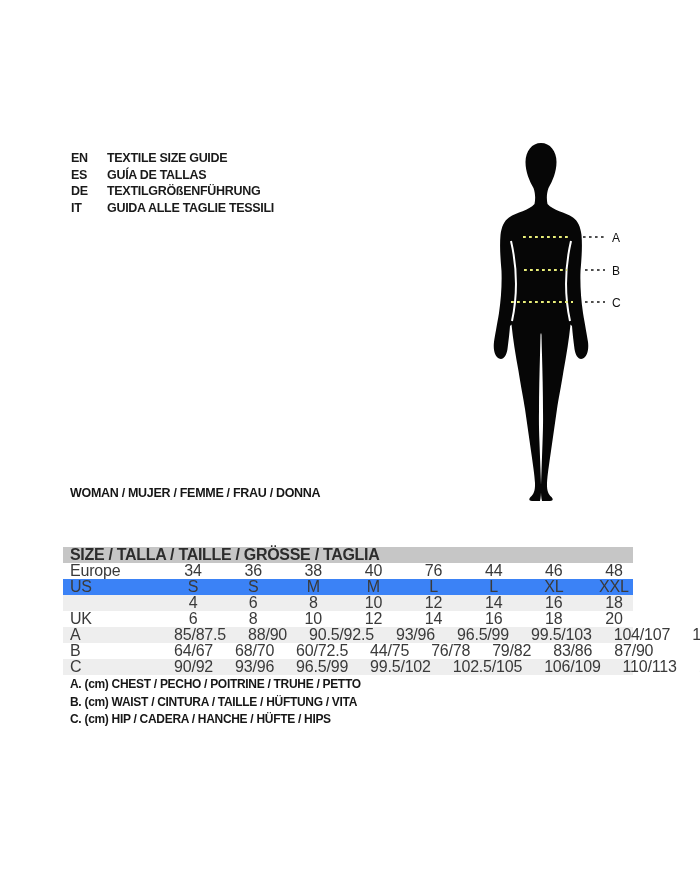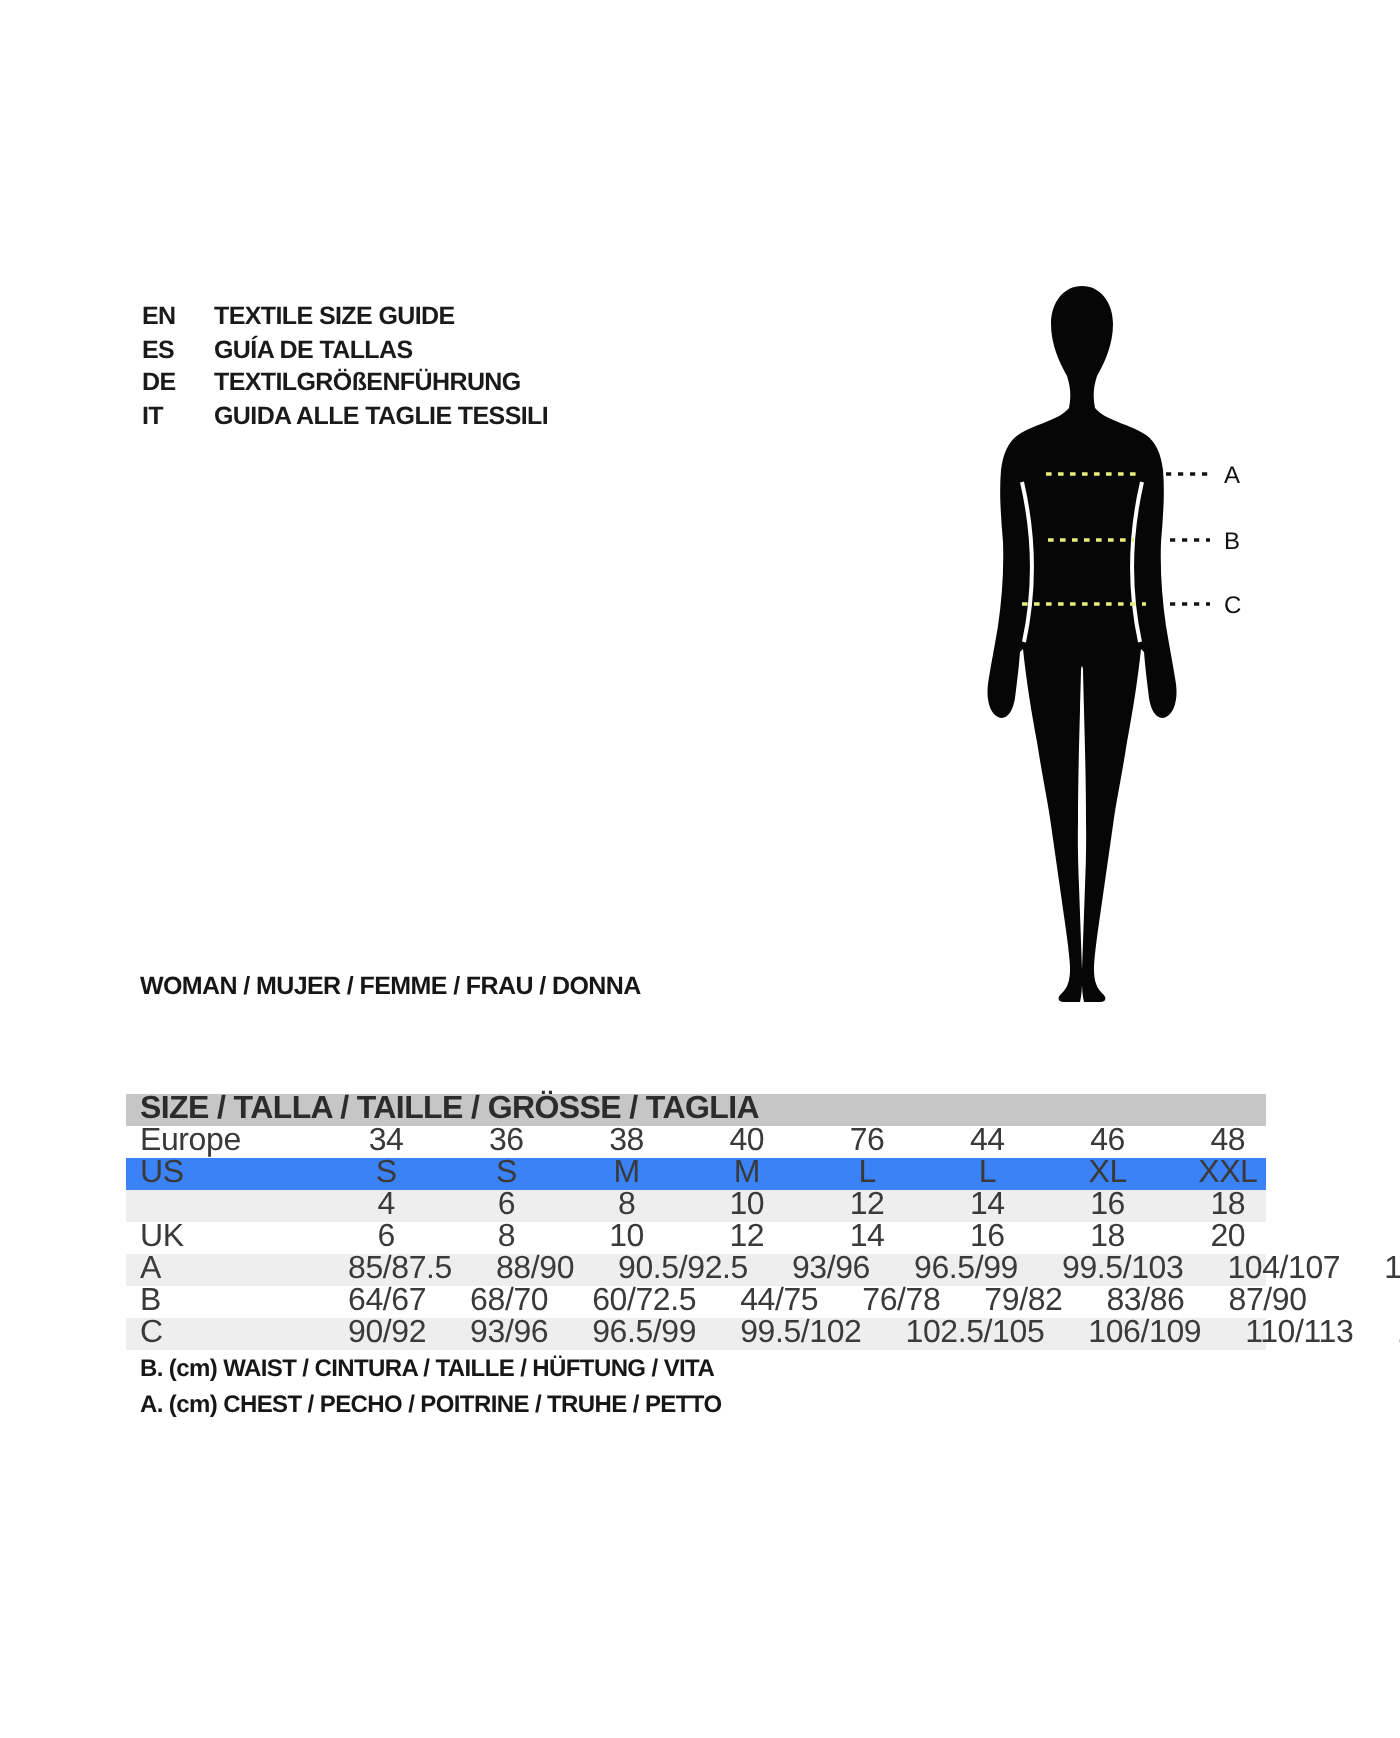--- a/index.html
+++ b/index.html
@@ -205,17 +205,18 @@
           <div class="tcell">99.5/102</div>
           <div class="tcell">102.5/105</div>
           <div class="tcell">106/109</div>
           <div class="tcell">110/113</div>
           <div class="tcell">114/119</div>
         </div>
       </div>
   </div>
 
   <div class="notes">
+      <div class="note-line">A. (cm) CHEST / PECHO / POITRINE / TRUHE / PETTO</div>
       <div class="note-line">B. (cm) WAIST / CINTURA / TAILLE / HÜFTUNG / VITA</div>
-      <div class="note-line">A. (cm) CHEST / PECHO / POITRINE / TRUHE / PETTO</div>
+      <div class="note-line">C. (cm) HIP / CADERA / HANCHE / HÜFTE / HIPS</div>
     </div>
 
 </div>
 
 </body></html>

